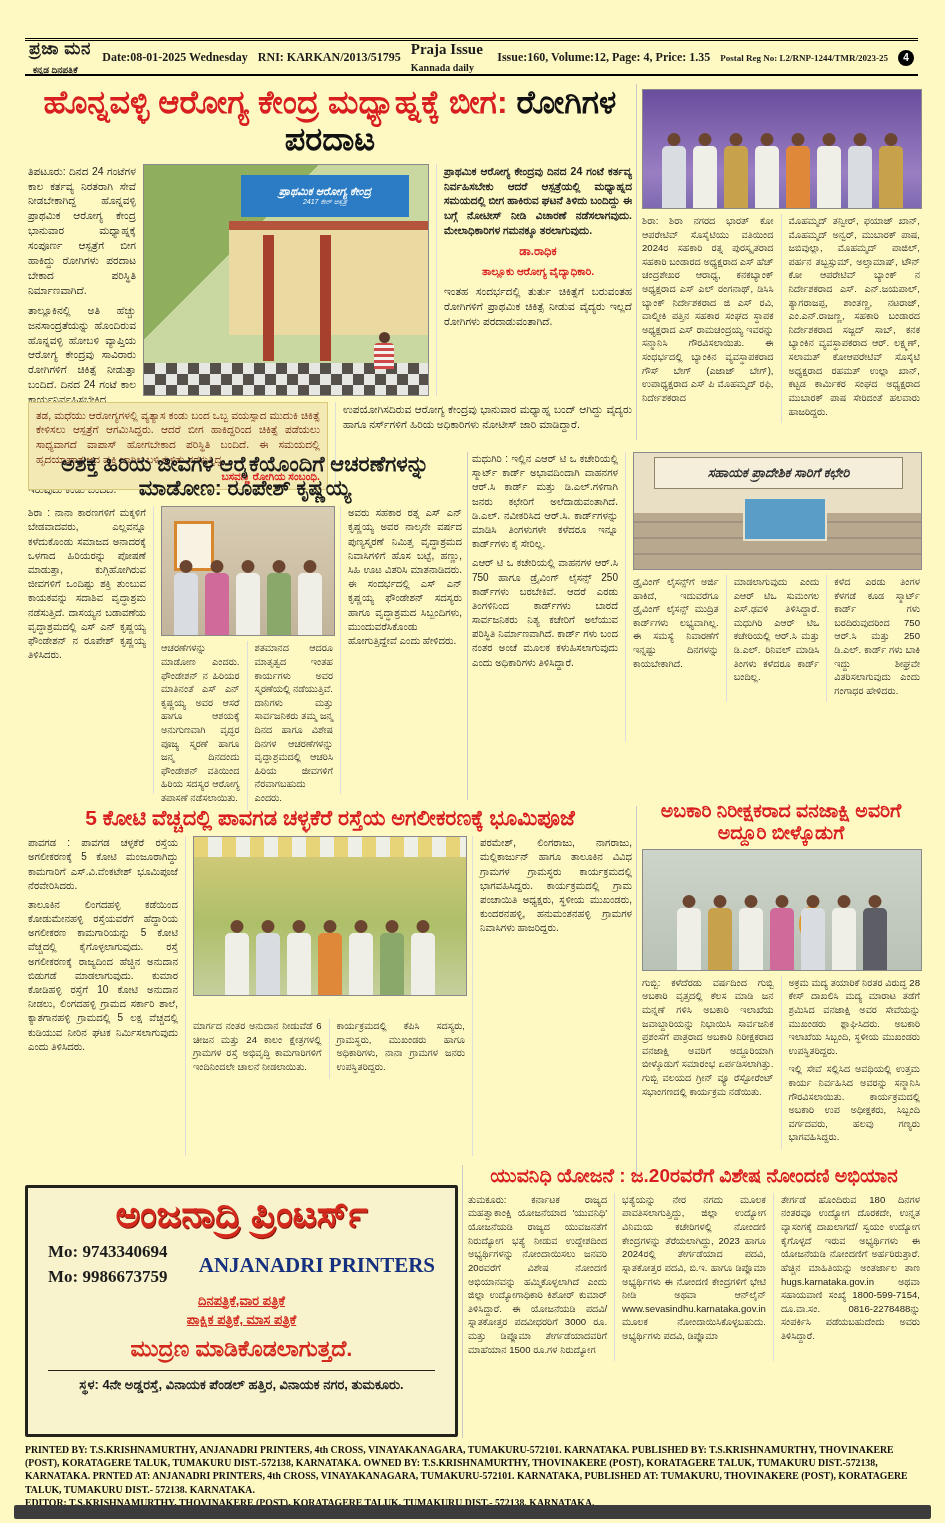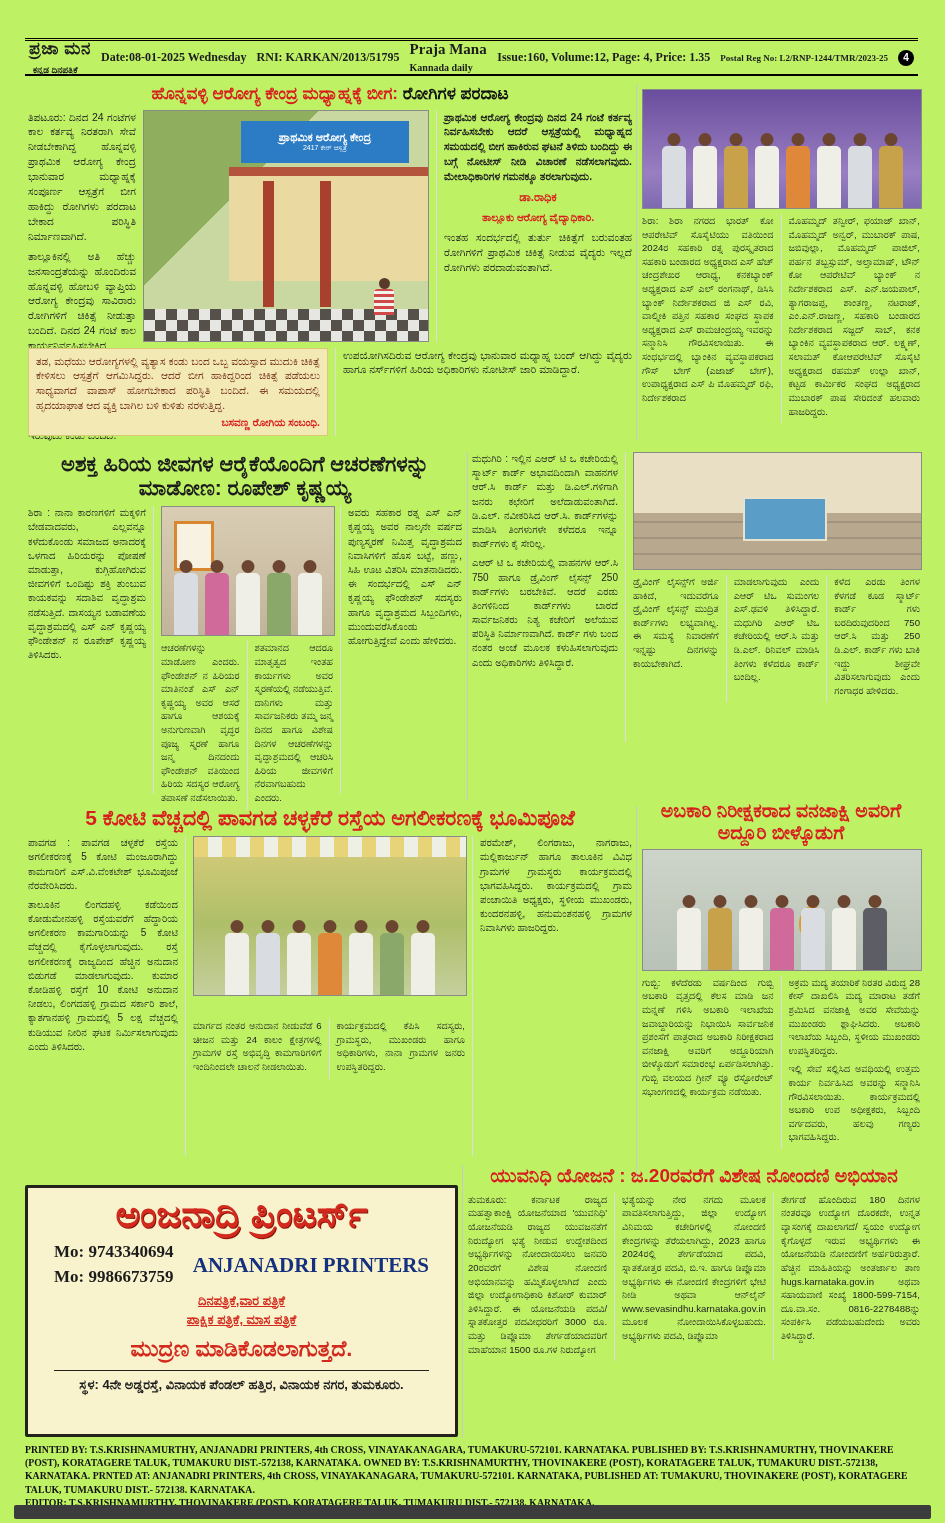--- a/index.html
+++ b/index.html
@@ -1,16 +1,16 @@
 <!DOCTYPE html>
 <html lang="kn"><head>
 <meta charset="utf-8">
 <style>
   html,body{margin:0;padding:0;background:#ffffff;}
-  .page{position:relative;width:945px;height:1523px;background:#bef264;overflow:hidden;
+  .page{position:relative;width:945px;height:1523px;background:#fef9c3;overflow:hidden;
         font-family:"Liberation Sans",sans-serif;color:#1c1c1c;}
   
   .masthead{position:absolute;top:38px;left:25px;width:893px;height:38px;
     border-top:3px double #000;border-bottom:2px solid #000;
     display:flex;align-items:center;gap:10px;padding:2px 4px;box-sizing:border-box;}
   .logo-main{font-weight:800;font-size:17px;letter-spacing:.5px;}
   .logo-sub{font-size:9px;font-weight:600;margin-left:4px;}
   .mh-item{font-family:"Liberation Serif",serif;font-weight:700;font-size:12px;white-space:nowrap;}
   .mh-title{font-family:"Liberation Serif",serif;font-weight:700;font-size:15px;}
   .mh-title small{font-size:10px;font-weight:700;}
@@ -38,21 +38,21 @@
   .photo{position:relative;overflow:hidden;border:1px solid #8a8a8a;background:#bfcf9e;}
   .figrow{position:absolute;bottom:0;left:0;right:0;display:flex;justify-content:center;
     gap:7px;align-items:flex-end;}
   .fig{position:relative;display:block;width:24px;height:62px;border-radius:5px 5px 0 0;background:#efefe8;}
   .fig::before{content:"";position:absolute;top:-13px;left:50%;transform:translateX(-50%);
     width:13px;height:13px;border-radius:50%;background:#6b4530;}
   .fig.tan{background:#c8a24a;} .fig.grey{background:#d9dde2;}
   .fig.green{background:#8aa86a;} .fig.pink{background:#d06a9a;} .fig.dark{background:#5d5d66;}
   .fig.saffron{background:#e0883a;}
   .signboard{position:absolute;display:flex;align-items:center;justify-content:center;
-    text-align:center;font-weight:700;}
+    text-align:center;font-weight:700;font-style:italic;}
   
   .p1{background:linear-gradient(135deg,#8fae5e 0 34%,#c9d8a0 34% 100%);}
   .p1 .wall{position:absolute;right:0;top:56px;width:70%;height:46%;background:#ead9a0;
     border-top:9px solid #b4543c;}
   .p1 .pillar{position:absolute;width:11px;background:#a8402e;top:70px;bottom:34px;}
   .p1 .sign{top:10px;left:34%;width:58%;height:38px;background:#2b7cc4;color:#fff;
     font-size:11px;line-height:1.2;padding:2px;flex-direction:column;}
   .p1 .sign small{font-size:7px;font-weight:400;}
   .p1 .floor{position:absolute;left:0;right:0;bottom:0;height:32px;
     background:repeating-conic-gradient(#e6e6e2 0 25%,#55504a 0 50%) 0 0/22px 22px;}
@@ -76,21 +76,21 @@
   
   .p5{background:linear-gradient(180deg,#d8cc7a,#aebf69 55%,#c5cf9d);}
   .p5 .tent{position:absolute;top:0;left:0;right:0;height:20px;
     background:repeating-linear-gradient(90deg,#e8d478 0 14px,#eef0e6 14px 28px);}
   
   .p6{background:linear-gradient(180deg,#cdd4c9,#b9c2b6);}
   .p6 .garland{position:absolute;width:20px;height:30px;border:3px solid #e09a2c;border-radius:50%;
     bottom:28px;background:transparent;}
   
   .adbox{position:absolute;background:#f8f3cd;border:3px solid #23231c;border-radius:2px;
-    box-sizing:border-box;padding:8px 26px;text-align:center;}
+    box-sizing:border-box;padding:8px 20px;text-align:center;}
   .ad-title{color:#d42a1e;font-weight:800;font-size:37px;line-height:1.05;
     text-shadow:1px 1px 0 #8a1408;}
   .ad-row{display:flex;justify-content:space-between;align-items:flex-start;margin-top:4px;}
   .ad-phones{text-align:left;font-family:"Liberation Serif",serif;font-weight:800;font-size:17px;line-height:1.5;}
   .ad-en{font-family:"Liberation Serif",serif;color:#15307f;font-weight:800;font-size:21px;margin-top:14px;}
   .ad-line-sm{color:#d42a1e;font-weight:700;font-size:13px;text-decoration:underline;margin-top:3px;}
   .ad-line-lg{color:#d42a1e;font-weight:800;font-size:22px;margin-top:8px;}
   .ad-line-md{color:#d42a1e;font-weight:700;font-size:15px;margin-top:4px;}
   .ad-addr{border-top:1.5px solid #23231c;margin-top:8px;padding-top:6px;
     font-weight:700;font-size:13px;color:#1c1c1c;}
@@ -105,30 +105,30 @@
 <div class="page">
 
   <header class="masthead">
     <span>
       <span class="logo-main">ಪ್ರಜಾ ಮನ</span>
       <span class="logo-sub">ಕನ್ನಡ ದಿನಪತ್ರಿಕೆ</span>
     </span>
     <span class="mh-item">Date:08-01-2025 Wednesday</span>
     <span class="mh-item">RNI: KARKAN/2013/51795</span>
     <span class="mh-title">
-      <span>Praja Mana</span>
+      <span>Praja Issue</span>
       <small>Kannada daily</small>
     </span>
     <span class="mh-item">Issue:160, Volume:12, Page: 4, Price: 1.35</span>
     <span class="mh-small">Postal Reg No: L2/RNP-1244/TMR/2023-25</span>
     <span class="page-badge">4</span>
   </header>
 
   <section class="article" style="top:84px;left:28px;width:604px;height:360px;">
-    <h1 class="hl" style="font-size:17px;margin:0;">
+    <h1 class="hl" style="font-size:32px;margin:0;">
       <span class="red">ಹೊನ್ನವಳ್ಳಿ ಆರೋಗ್ಯ ಕೇಂದ್ರ ಮಧ್ಯಾಹ್ನಕ್ಕೆ ಬೀಗ: </span><span class="blk">ರೋಗಿಗಳ ಪರದಾಟ</span>
     </h1>
     <div class="cols" style="margin-top:6px;height:232px;">
       <div class="body-text" style="flex:0 0 108px;">
         <p>ತಿಪಟೂರು: ದಿನದ 24 ಗಂಟೆಗಳ ಕಾಲ ಕರ್ತವ್ಯ ನಿರತರಾಗಿ ಸೇವೆ ನೀಡಬೇಕಾಗಿದ್ದ ಹೊನ್ನವಳ್ಳಿ ಪ್ರಾಥಮಿಕ ಆರೋಗ್ಯ ಕೇಂದ್ರ ಭಾನುವಾರ ಮಧ್ಯಾಹ್ನಕ್ಕೆ ಸಂಪೂರ್ಣ ಆಸ್ಪತ್ರೆಗೆ ಬೀಗ ಹಾಕಿದ್ದು ರೋಗಿಗಳು ಪರದಾಟ ಬೇಕಾದ ಪರಿಸ್ಥಿತಿ ನಿರ್ಮಾಣವಾಗಿದೆ.</p>
         <p>ತಾಲ್ಲೂಕಿನಲ್ಲಿ ಅತಿ ಹೆಚ್ಚು ಜನಸಾಂದ್ರತೆಯನ್ನು ಹೊಂದಿರುವ ಹೊನ್ನವಳ್ಳಿ ಹೋಬಳಿ ವ್ಯಾಪ್ತಿಯ ಆರೋಗ್ಯ ಕೇಂದ್ರವು ಸಾವಿರಾರು ರೋಗಿಗಳಿಗೆ ಚಿಕಿತ್ಸೆ ನೀಡುತ್ತಾ ಬಂದಿದೆ. ದಿನದ 24 ಗಂಟೆ ಕಾಲ ಕಾರ್ಯನಿರ್ವಹಿಸಬೇಕಿದ್ದ ಆರೋಗ್ಯ ಕೇಂದ್ರದಲ್ಲಿ ಒಬ್ಬ ವೈದ್ಯರು, ಮೂವರು ನರ್ಸ್‌ಗಳು ಇನ್ನಿತರ ಹೊರಗುತ್ತಿಗೆ ನೌಕರರು ಕರ್ತವ್ಯ ನಿರ್ವಹಿಸುತ್ತಿದ್ದಾರೆ. ಸಿಬ್ಬಂದಿಗಳ ಹಾಜರು ಇಲ್ಲದೆ ಇರುವುದು ಕಂಡು ಬಂದಿದೆ.</p>
       </div>
       <div style="flex:0 0 284px;border-left:none;padding-left:0;">
         <div class="photo p1" style="width:284px;height:230px;">
           <div class="wall"></div>
@@ -223,20 +223,23 @@
 
   <section class="article" style="top:452px;left:472px;width:448px;height:348px;">
     <div class="cols" style="height:290px;">
       <div class="body-text" style="flex:0 0 146px;font-size:10px;">
         <p>ಮಧುಗಿರಿ : ಇಲ್ಲಿನ ಎಆರ್ ಟಿ ಒ ಕಚೇರಿಯಲ್ಲಿ ಸ್ಮಾರ್ಟ್ ಕಾರ್ಡ್ ಅಭಾವದಿಂದಾಗಿ ವಾಹನಗಳ ಆರ್.ಸಿ ಕಾರ್ಡ್ ಮತ್ತು ಡಿ.ಎಲ್.ಗಳಿಗಾಗಿ ಜನರು ಕಛೇರಿಗೆ ಅಲೆದಾಡುವಂತಾಗಿದೆ. ಡಿ.ಎಲ್. ನವೀಕರಿಸಿದ ಆರ್.ಸಿ. ಕಾರ್ಡ್‌ಗಳನ್ನು ಮಾಡಿಸಿ ತಿಂಗಳುಗಳೇ ಕಳೆದರೂ ಇನ್ನೂ ಕಾರ್ಡ್‌ಗಳು ಕೈ ಸೇರಿಲ್ಲ.</p>
         <p>ಎಆರ್ ಟಿ ಒ ಕಚೇರಿಯಲ್ಲಿ ವಾಹನಗಳ ಆರ್.ಸಿ 750 ಹಾಗೂ ಡ್ರೈವಿಂಗ್ ಲೈಸನ್ಸ್ 250 ಕಾರ್ಡ್‌ಗಳು ಬರಬೇಕಿವೆ. ಆದರೆ ಎರಡು ತಿಂಗಳಿನಿಂದ ಕಾರ್ಡ್‌ಗಳು ಬಾರದೆ ಸಾರ್ವಜನಿಕರು ನಿತ್ಯ ಕಚೇರಿಗೆ ಅಲೆಯುವ ಪರಿಸ್ಥಿತಿ ನಿರ್ಮಾಣವಾಗಿದೆ. ಕಾರ್ಡ್ ಗಳು ಬಂದ ನಂತರ ಅಂಚೆ ಮೂಲಕ ಕಳುಹಿಸಲಾಗುವುದು ಎಂದು ಅಧಿಕಾರಿಗಳು ತಿಳಿಸಿದ್ದಾರೆ.</p>
       </div>
       <div style="flex:1;">
         <div class="photo p4" style="width:100%;height:116px;">
           <div class="upper"></div>
+          <div class="signboard sign">
+            <span>ಸಹಾಯಕ ಪ್ರಾದೇಶಿಕ ಸಾರಿಗೆ ಕಛೇರಿ</span>
+          </div>
           <div class="board"></div>
         </div>
         <div class="cols body-text" style="margin-top:5px;font-size:9.6px;">
           <div>
             <p>ಡ್ರೈವಿಂಗ್ ಲೈಸನ್ಸ್‌ಗೆ ಅರ್ಜಿ ಹಾಕಿದೆ, ಇದುವರೆಗೂ ಡ್ರೈವಿಂಗ್ ಲೈಸನ್ಸ್ ಮುದ್ರಿತ ಕಾರ್ಡ್‌ಗಳು ಲಭ್ಯವಾಗಿಲ್ಲ. ಈ ಸಮಸ್ಯೆ ನಿವಾರಣೆಗೆ ಇನ್ನಷ್ಟು ದಿನಗಳನ್ನು ಕಾಯಬೇಕಾಗಿದೆ.</p>
           </div>
           <div>
             <p>ಮಾಡಲಾಗುವುದು ಎಂದು ಎಆರ್ ಟಿಒ ಸುಮಂಗಲ ಎಸ್.ಢವಳಿ ತಿಳಿಸಿದ್ದಾರೆ. ಮಧುಗಿರಿ ಎಆರ್ ಟಿಒ ಕಚೇರಿಯಲ್ಲಿ ಆರ್.ಸಿ ಮತ್ತು ಡಿ.ಎಲ್. ರಿನಿವಲ್ ಮಾಡಿಸಿ ತಿಂಗಳು ಕಳೆದರೂ ಕಾರ್ಡ್ ಬಂದಿಲ್ಲ.</p>
           </div>
           <div>

